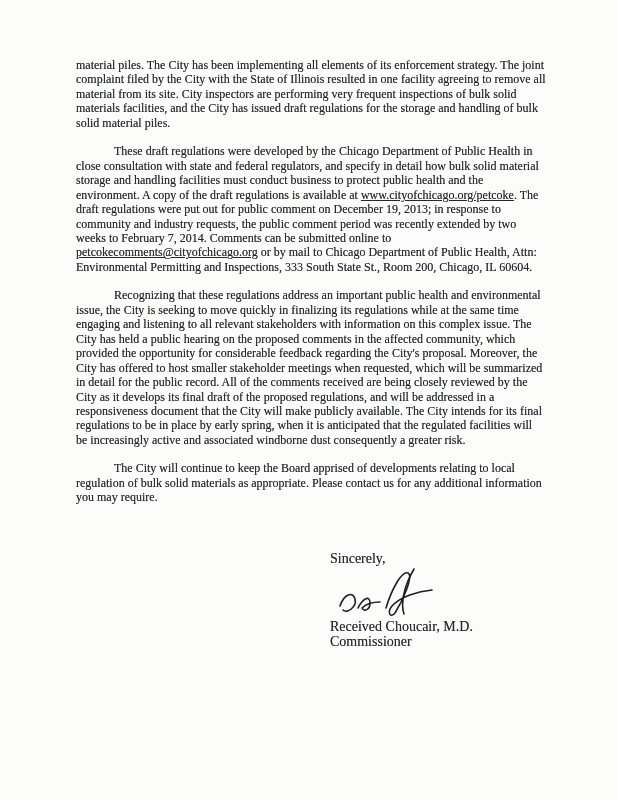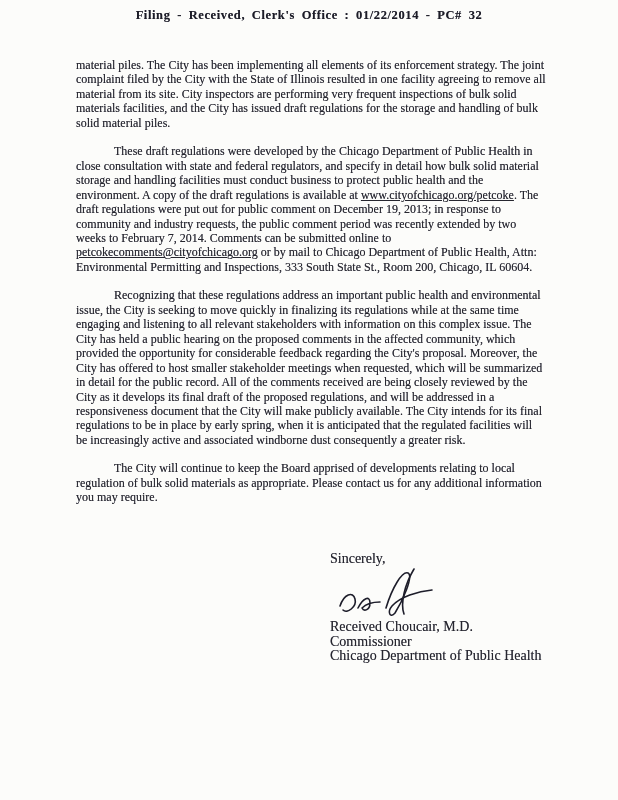--- a/index.html
+++ b/index.html
@@ -59,21 +59,20 @@
     position: absolute;
     left: 60px; top: 668px;
     font-size: 11.6px;
   }
 </style>
 </head>
 <body>
 
 <div class="page">
 
-  <div class="stamp">Filing - Received,  Clerk's Office :  01/22/2014  - PC#  32</div>
 
   <div class="body-text">
       <p class="para"><span>material piles.  The City has been implementing all elements of its enforcement strategy.  The joint complaint filed by the City with the State of Illinois resulted in one facility agreeing to remove all material from its site.  City inspectors are performing very frequent inspections of bulk solid materials facilities, and the City has issued draft regulations for the storage and handling of bulk solid material piles.</span></p>
       <p class="para indent"><span>These draft regulations were developed by the Chicago Department of Public Health in close consultation with state and federal regulators, and specify in detail how bulk solid material storage and handling facilities must conduct business to protect public health and the environment.  A copy of the draft regulations is available at </span><a class="doc-link">www.cityofchicago.org/petcoke</a><span>. The draft regulations were put out for public comment on December 19, 2013; in response to community and industry requests, the public comment period was recently extended by two weeks to February 7, 2014.  Comments can be submitted online to </span><a class="doc-link">petcokecomments@cityofchicago.org</a><span> or by mail to Chicago Department of Public Health, Attn: Environmental Permitting and Inspections, 333 South State St., Room 200, Chicago, IL 60604.</span></p>
       <p class="para indent"><span>Recognizing that these regulations address an important public health and environmental issue, the City is seeking to move quickly in finalizing its regulations while at the same time engaging and listening to all relevant stakeholders with information on this complex issue.  The City has held a public hearing on the proposed comments in the affected community, which provided the opportunity for considerable feedback regarding the City's proposal.  Moreover, the City has offered to host smaller stakeholder meetings when requested, which will be summarized in detail for the public record.  All of the comments received are being closely reviewed by the City as it develops its final draft of the proposed regulations, and will be addressed in a responsiveness document that the City will make publicly available.  The City intends for its final regulations to be in place by early spring, when it is anticipated that the regulated facilities will be increasingly active and associated windborne dust consequently a greater risk.</span></p>
       <p class="para indent"><span>The City will continue to keep the Board apprised of developments relating to local regulation of bulk solid materials as appropriate.  Please contact us for any additional information you may require.</span></p>
     </div>
 
   <div class="closing-block">
     <div class="closing">Sincerely,</div>
@@ -84,17 +83,16 @@
           <path d="M6 38 C10 26, 19 23, 21 31 C23 39, 13 46, 9 42"></path>
           <path d="M24 40 C29 30, 36 27, 36 35 C36 42, 30 44, 28 40 C32 36, 40 34, 46 34"></path>
           <path d="M52 40 C58 20, 68 3, 74 5 C80 8, 68 34, 61 45 C56 51, 53 44, 58 38 C66 29, 84 23, 98 22"></path>
           <path d="M80 1 C71 16, 66 35, 70 46"></path>
         </g>
       </svg>
     </div>
 
     <div class="signer-name">Received Choucair, M.D.</div>
     <div class="signer-title">Commissioner</div>
-    <div class="signer-org">Chicago Department of Public Health</div>
   </div>
 
 
 </div>
 
 </body></html>

